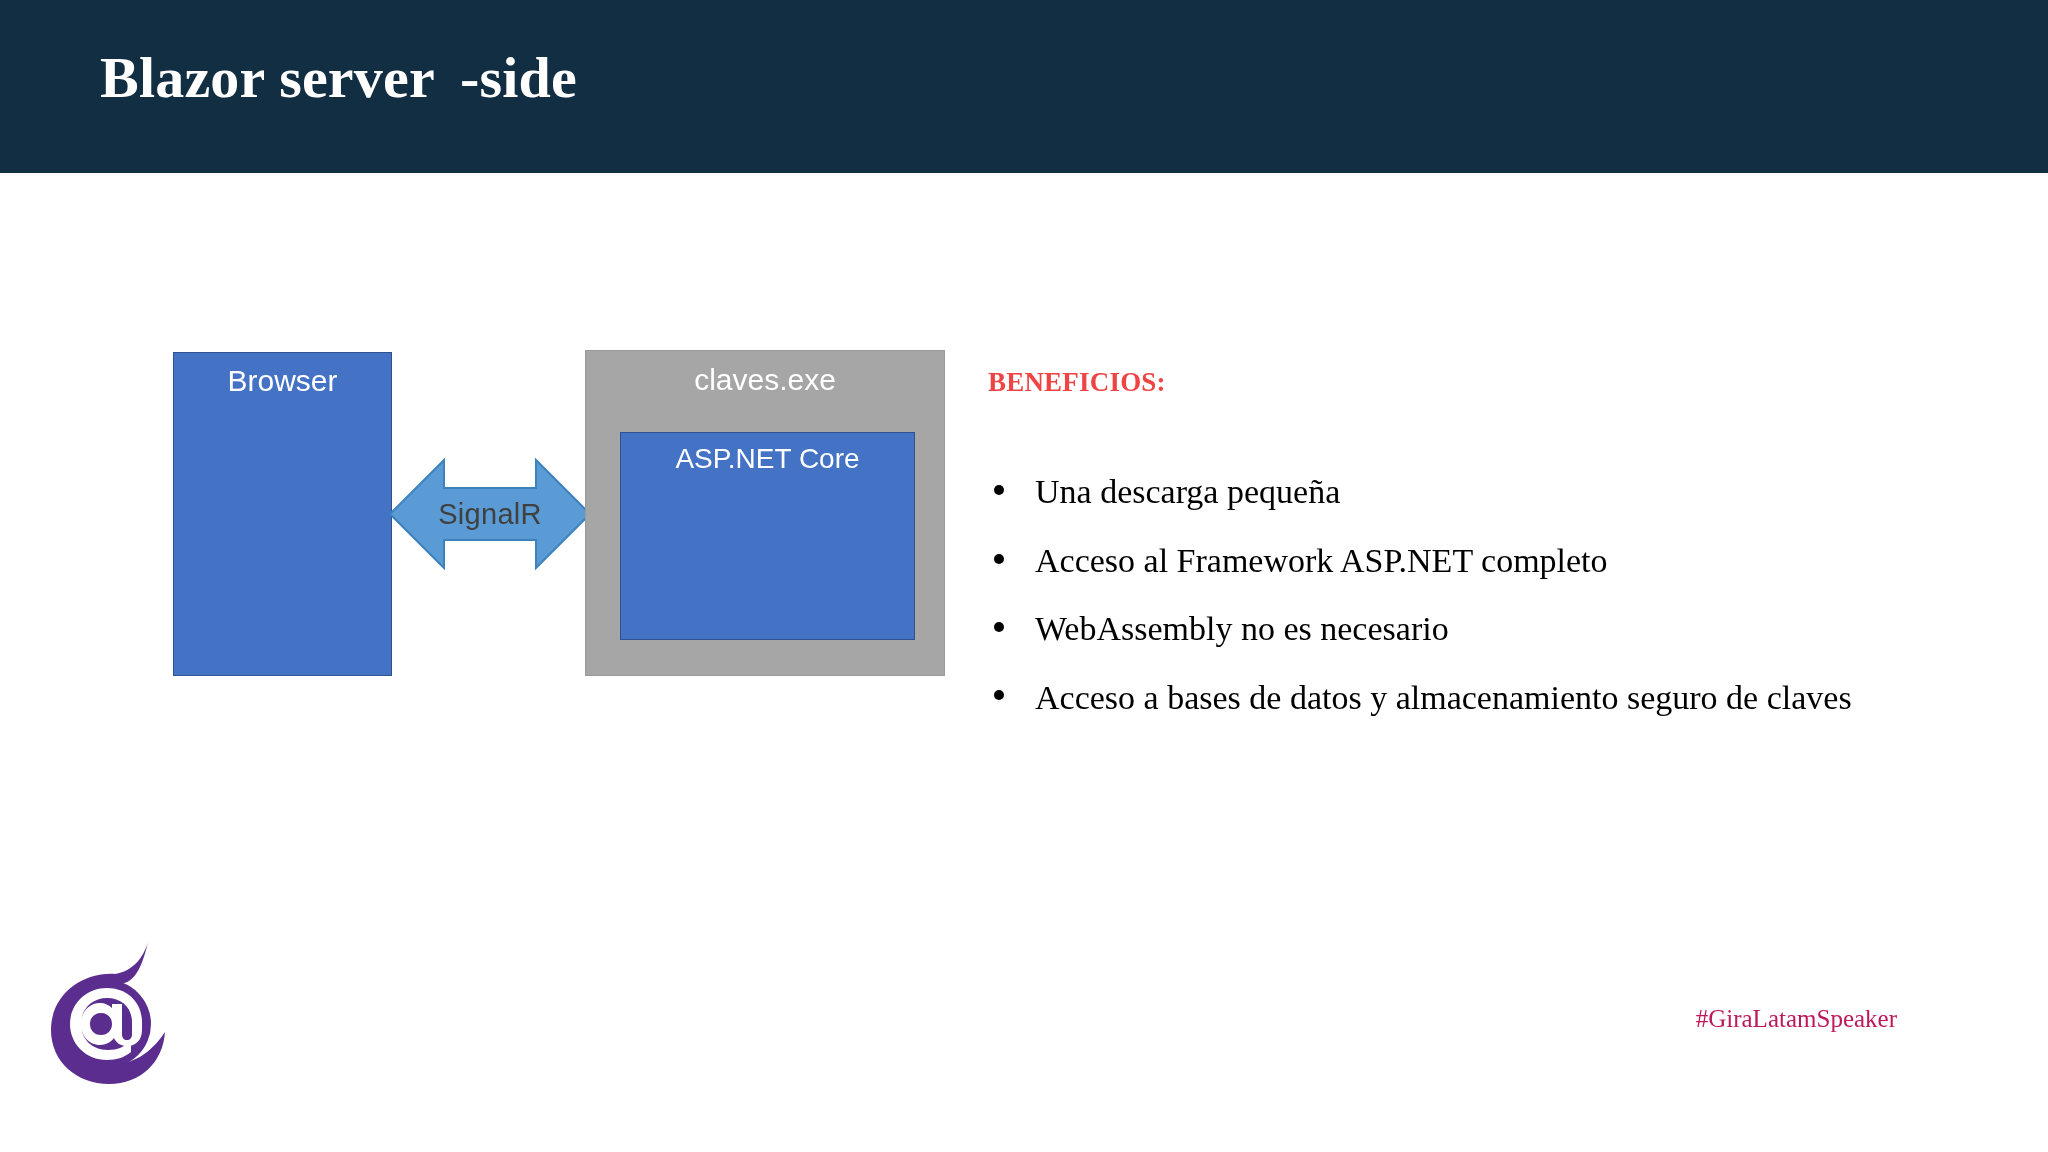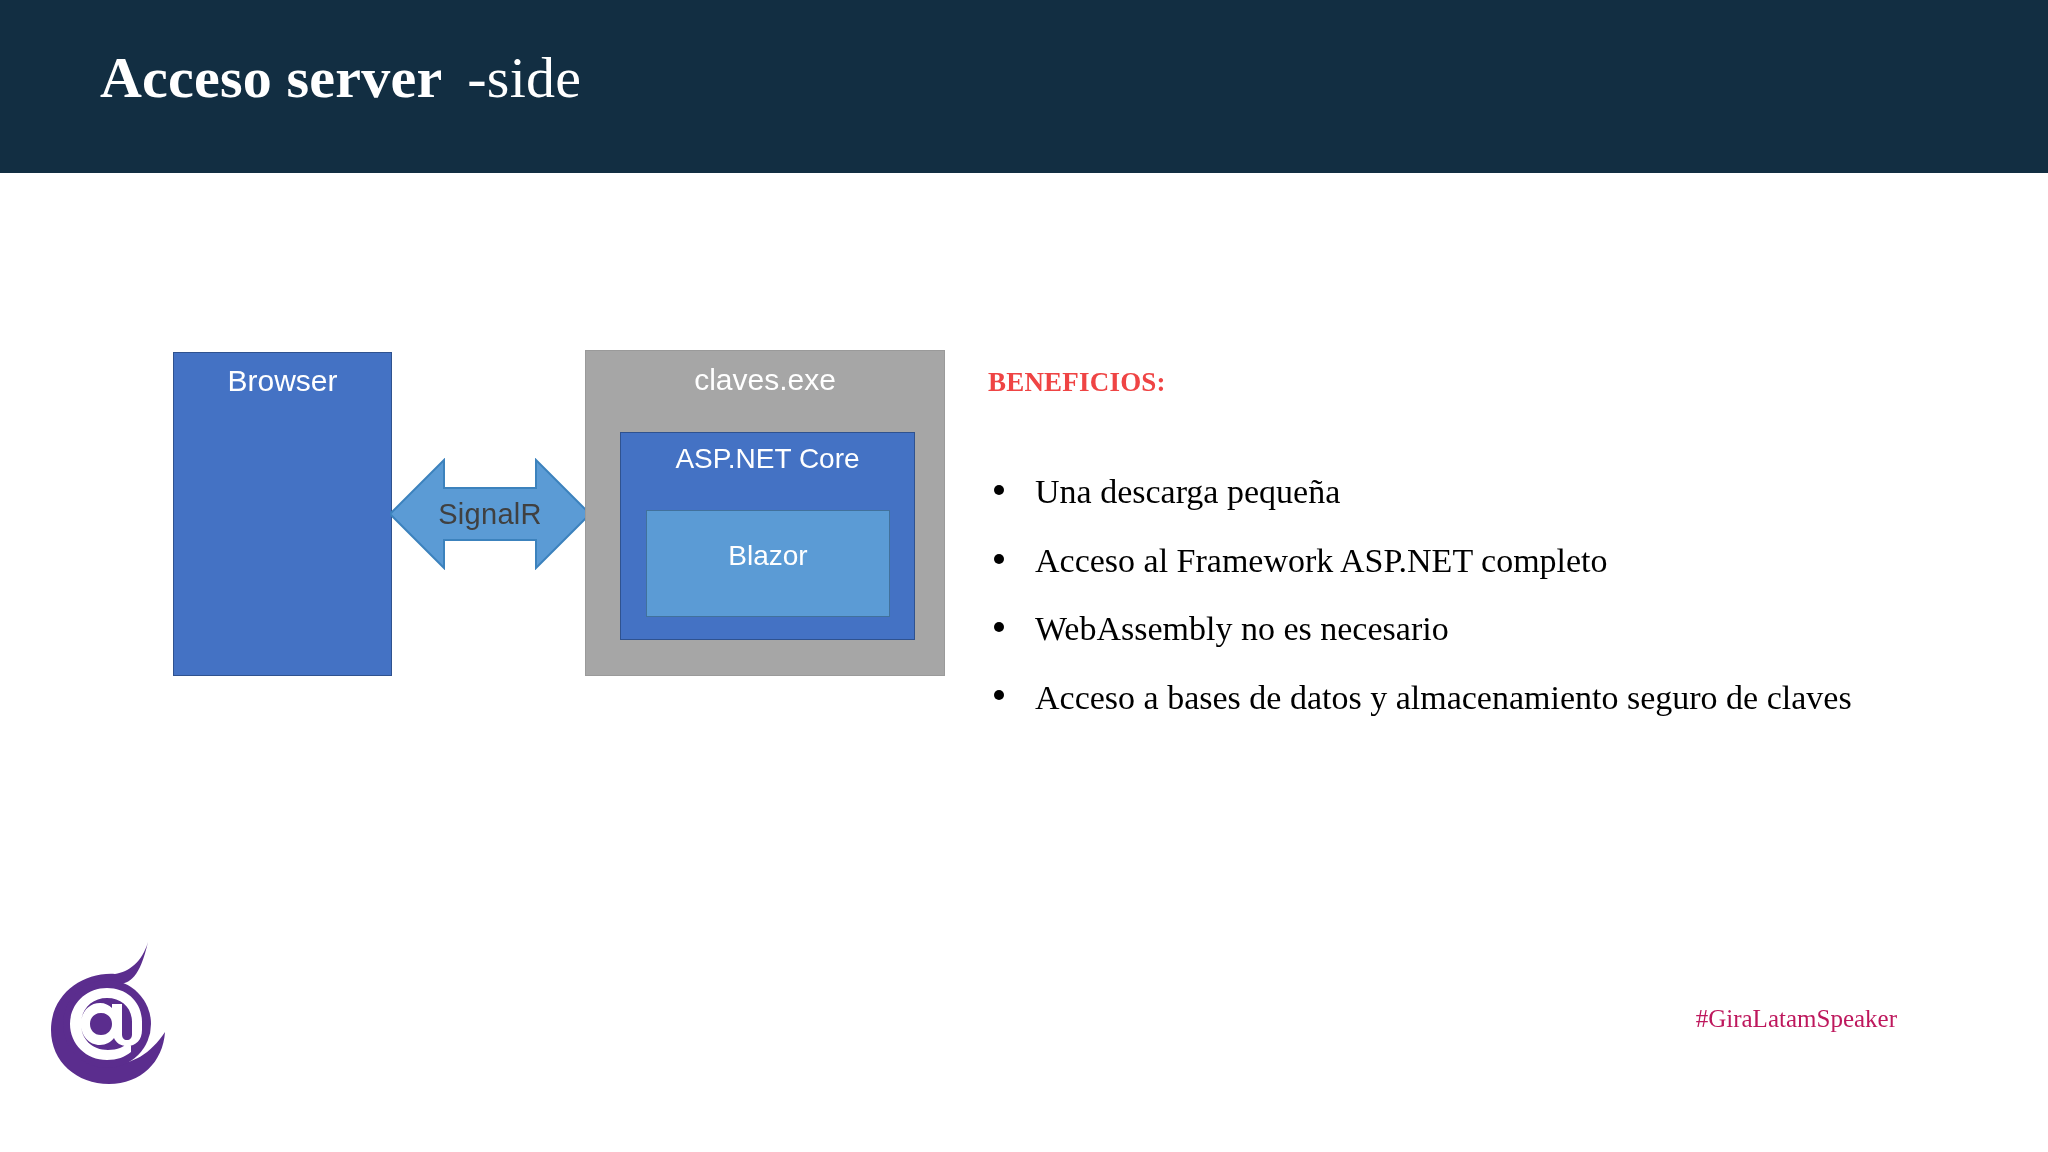--- a/index.html
+++ b/index.html
@@ -15,21 +15,21 @@
   #header-bar {
     position:absolute; left:0; top:0; width:2048px; height:173px;
     background:#122e42;
   }
   #slide-title {
     position:absolute; left:100px; top:46px;
     font-size:58px; line-height:1.12; color:#ffffff;
     white-space:nowrap; letter-spacing:0.2px;
   }
   #slide-title .t-strong { font-weight:bold; }
-  #slide-title .t-light  { font-weight:normal;margin-left:25px; }
+  #slide-title .t-light  { font-weight:bold;margin-left:25px; }
 
   
   #diagram { position:absolute; left:0; top:0; width:1000px; height:1152px; }
 
   .dgm-box {
     position:absolute;
     display:flex; justify-content:center; align-items:flex-start;
     font-family:"Liberation Sans", sans-serif;
     color:#ffffff;
     text-align:center;
@@ -97,21 +97,21 @@
   #footer-hashtag {
     position:absolute; right:151px; top:1005px;
     font-size:25px; color:#be185d; white-space:nowrap;
   }
 </style>
 </head>
 <body>
 
 <div id="header-bar"></div>
 <div id="slide-title">
-  <span class="t-strong">Acceso server</span><span class="t-light">-side</span>
+  <span class="t-strong">Blazor server</span><span class="t-light">-side</span>
 </div>
 
 <div id="diagram">
 
   <div class="dgm-box" id="browser-box">
     <span>Browser</span>
   </div>
 
   <div id="signalr-arrow">
     <svg viewBox="0 0 200 112" xmlns="http://www.w3.org/2000/svg">
@@ -121,23 +121,20 @@
   </div>
 
   <div class="dgm-box" id="dotnet-box">
     <span>claves.exe</span>
   </div>
 
   <div class="dgm-box" id="aspnet-box">
     <span>ASP.NET Core</span>
   </div>
 
-  <div class="dgm-box" id="blazor-box">
-    <span>Blazor</span>
-  </div>
 
 </div>
 
 <div id="benefits">
   <div id="benefits-heading">BENEFICIOS:</div>
   <ul id="benefits-list">
     <li>
       <span class="bullet-dot"></span>
       <span>Una descarga pequeña</span>
     </li>

